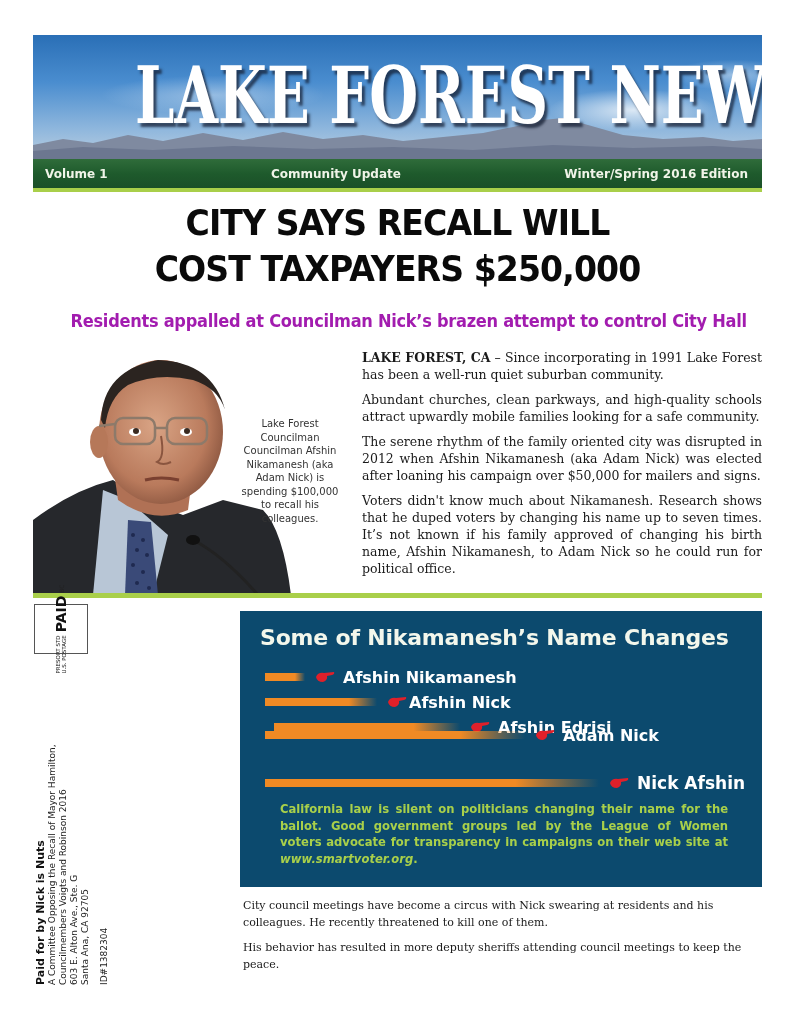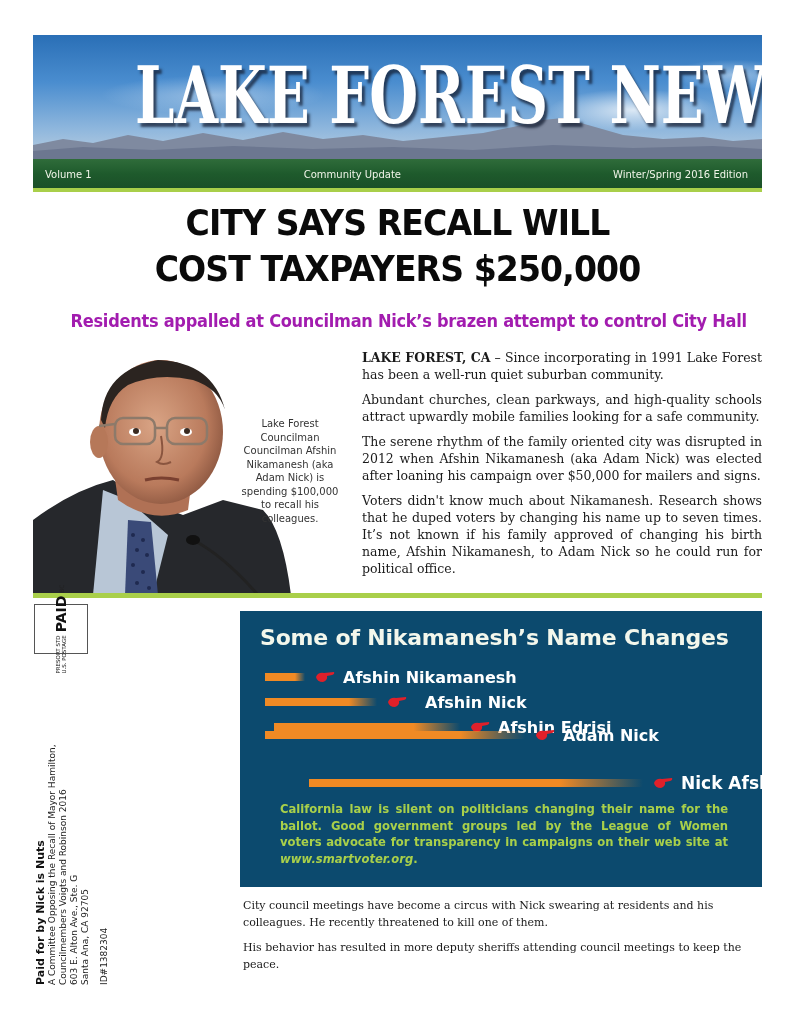--- a/index.html
+++ b/index.html
@@ -28,21 +28,21 @@
     font-size: 78px; letter-spacing: 0px; color: #ffffff;
     transform: scaleX(0.72); transform-origin: center;
     text-shadow: 4px 4px 3px rgba(20,30,50,0.75);
     white-space: nowrap; line-height: 1;
   }
   .masthead .bar {
     position: absolute; left: 0; top: 124px; width: 100%; height: 30px;
     background: linear-gradient(180deg, #2f6c3a 0%, #1e5a2c 50%, #1b4f28 100%);
     display: flex; align-items: center; justify-content: space-between;
     padding: 0 14px 0 12px;
-    font-family: "DejaVu Sans", sans-serif; font-weight: normal; font-size: 10px; color: #f0f4e8;
+    font-family: "DejaVu Sans", sans-serif; font-weight: bold; font-size: 12px; color: #f0f4e8;
   }
   .masthead .underline {
     position: absolute; left: 0; bottom: 0; width: 100%; height: 4px; background: #a9cf4a;
   }
 
   
   .headline {
     position: absolute; left: 33px; top: 200px; width: 729px; text-align: center;
     font-family: "DejaVu Sans", sans-serif; font-weight: bold; color: #0a0a0a;
     font-size: 36px; line-height: 46px; letter-spacing: -1px;
@@ -253,37 +253,37 @@
     <svg class="hand" viewBox="0 0 20 12">
         <path d="M1 6 Q3 1 9 2 L19 1 Q20 3 17 4 L12 5 Q13 9 8 11 Q2 11 1 6 Z" fill="#e0202a"></path>
       </svg>
     <span class="label">Afshin Nikamanesh</span>
   </div>
   <div class="name-row" style="top:81px;">
     <div class="bar" style="width:112px;"></div>
     <svg class="hand" viewBox="0 0 20 12">
         <path d="M1 6 Q3 1 9 2 L19 1 Q20 3 17 4 L12 5 Q13 9 8 11 Q2 11 1 6 Z" fill="#e0202a"></path>
       </svg>
-    <span class="label" style="margin-left:18px;text-align:right;">Afshin Nick</span>
+    <span class="label" style="margin-left:2px;text-align:right;">Afshin Nick</span>
   </div>
   <div class="name-row" style="top:106px;padding-left:9px;">
     <div class="bar" style="width:186px;"></div>
     <svg class="hand" viewBox="0 0 20 12">
         <path d="M1 6 Q3 1 9 2 L19 1 Q20 3 17 4 L12 5 Q13 9 8 11 Q2 11 1 6 Z" fill="#e0202a"></path>
       </svg>
     <span class="label">Afshin Edrisi</span>
   </div>
   <div class="name-row" style="top:114px;">
     <div class="bar" style="width:260px;"></div>
     <svg class="hand" viewBox="0 0 20 12">
         <path d="M1 6 Q3 1 9 2 L19 1 Q20 3 17 4 L12 5 Q13 9 8 11 Q2 11 1 6 Z" fill="#e0202a"></path>
       </svg>
     <span class="label">Adam Nick</span>
   </div>
-  <div class="name-row" style="top:162px;margin-left:44px;">
+  <div class="name-row" style="top:162px;">
     <div class="bar" style="width:334px;"></div>
     <svg class="hand" viewBox="0 0 20 12">
         <path d="M1 6 Q3 1 9 2 L19 1 Q20 3 17 4 L12 5 Q13 9 8 11 Q2 11 1 6 Z" fill="#e0202a"></path>
       </svg>
     <span class="label" style="font-size:17px;">Nick Afshin</span>
   </div>
 
   <div class="note"><span>California law is silent on politicians changing their name for the ballot.  Good government groups led by the League of Women voters advocate for transparency in campaigns on their web site at </span><span class="link">www.smartvoter.org</span><span>.</span></div>
 </div>
 

